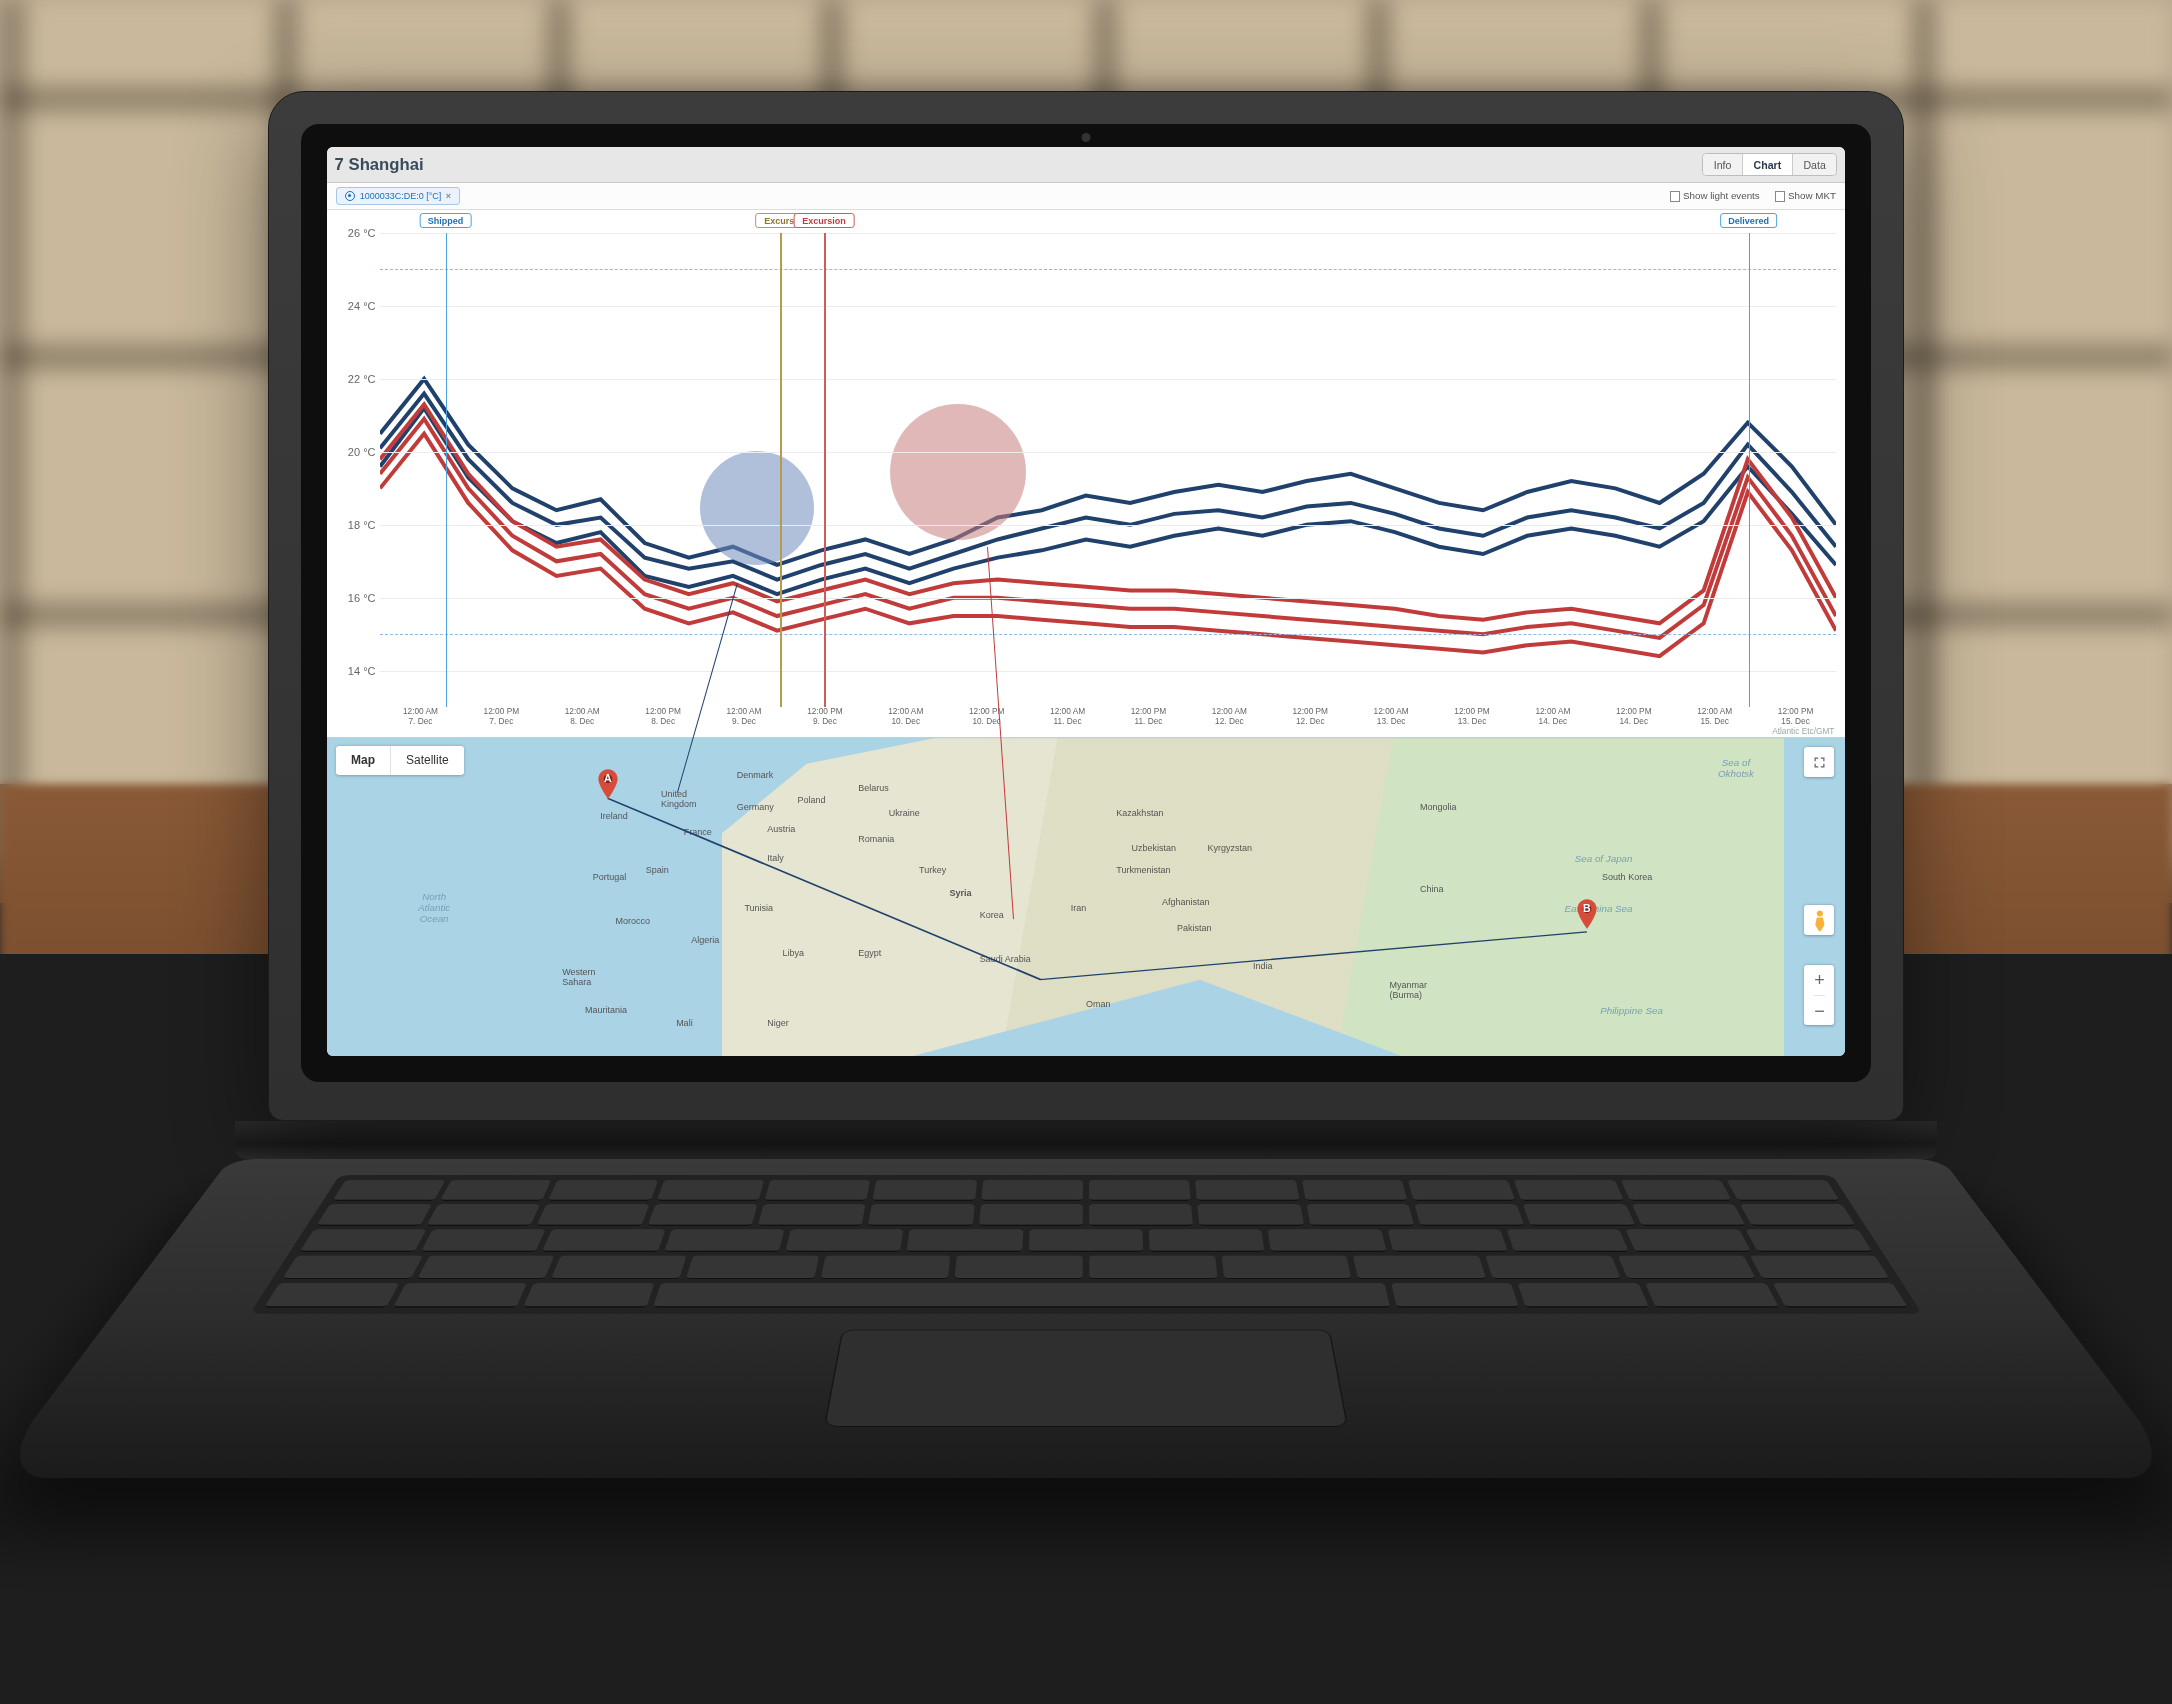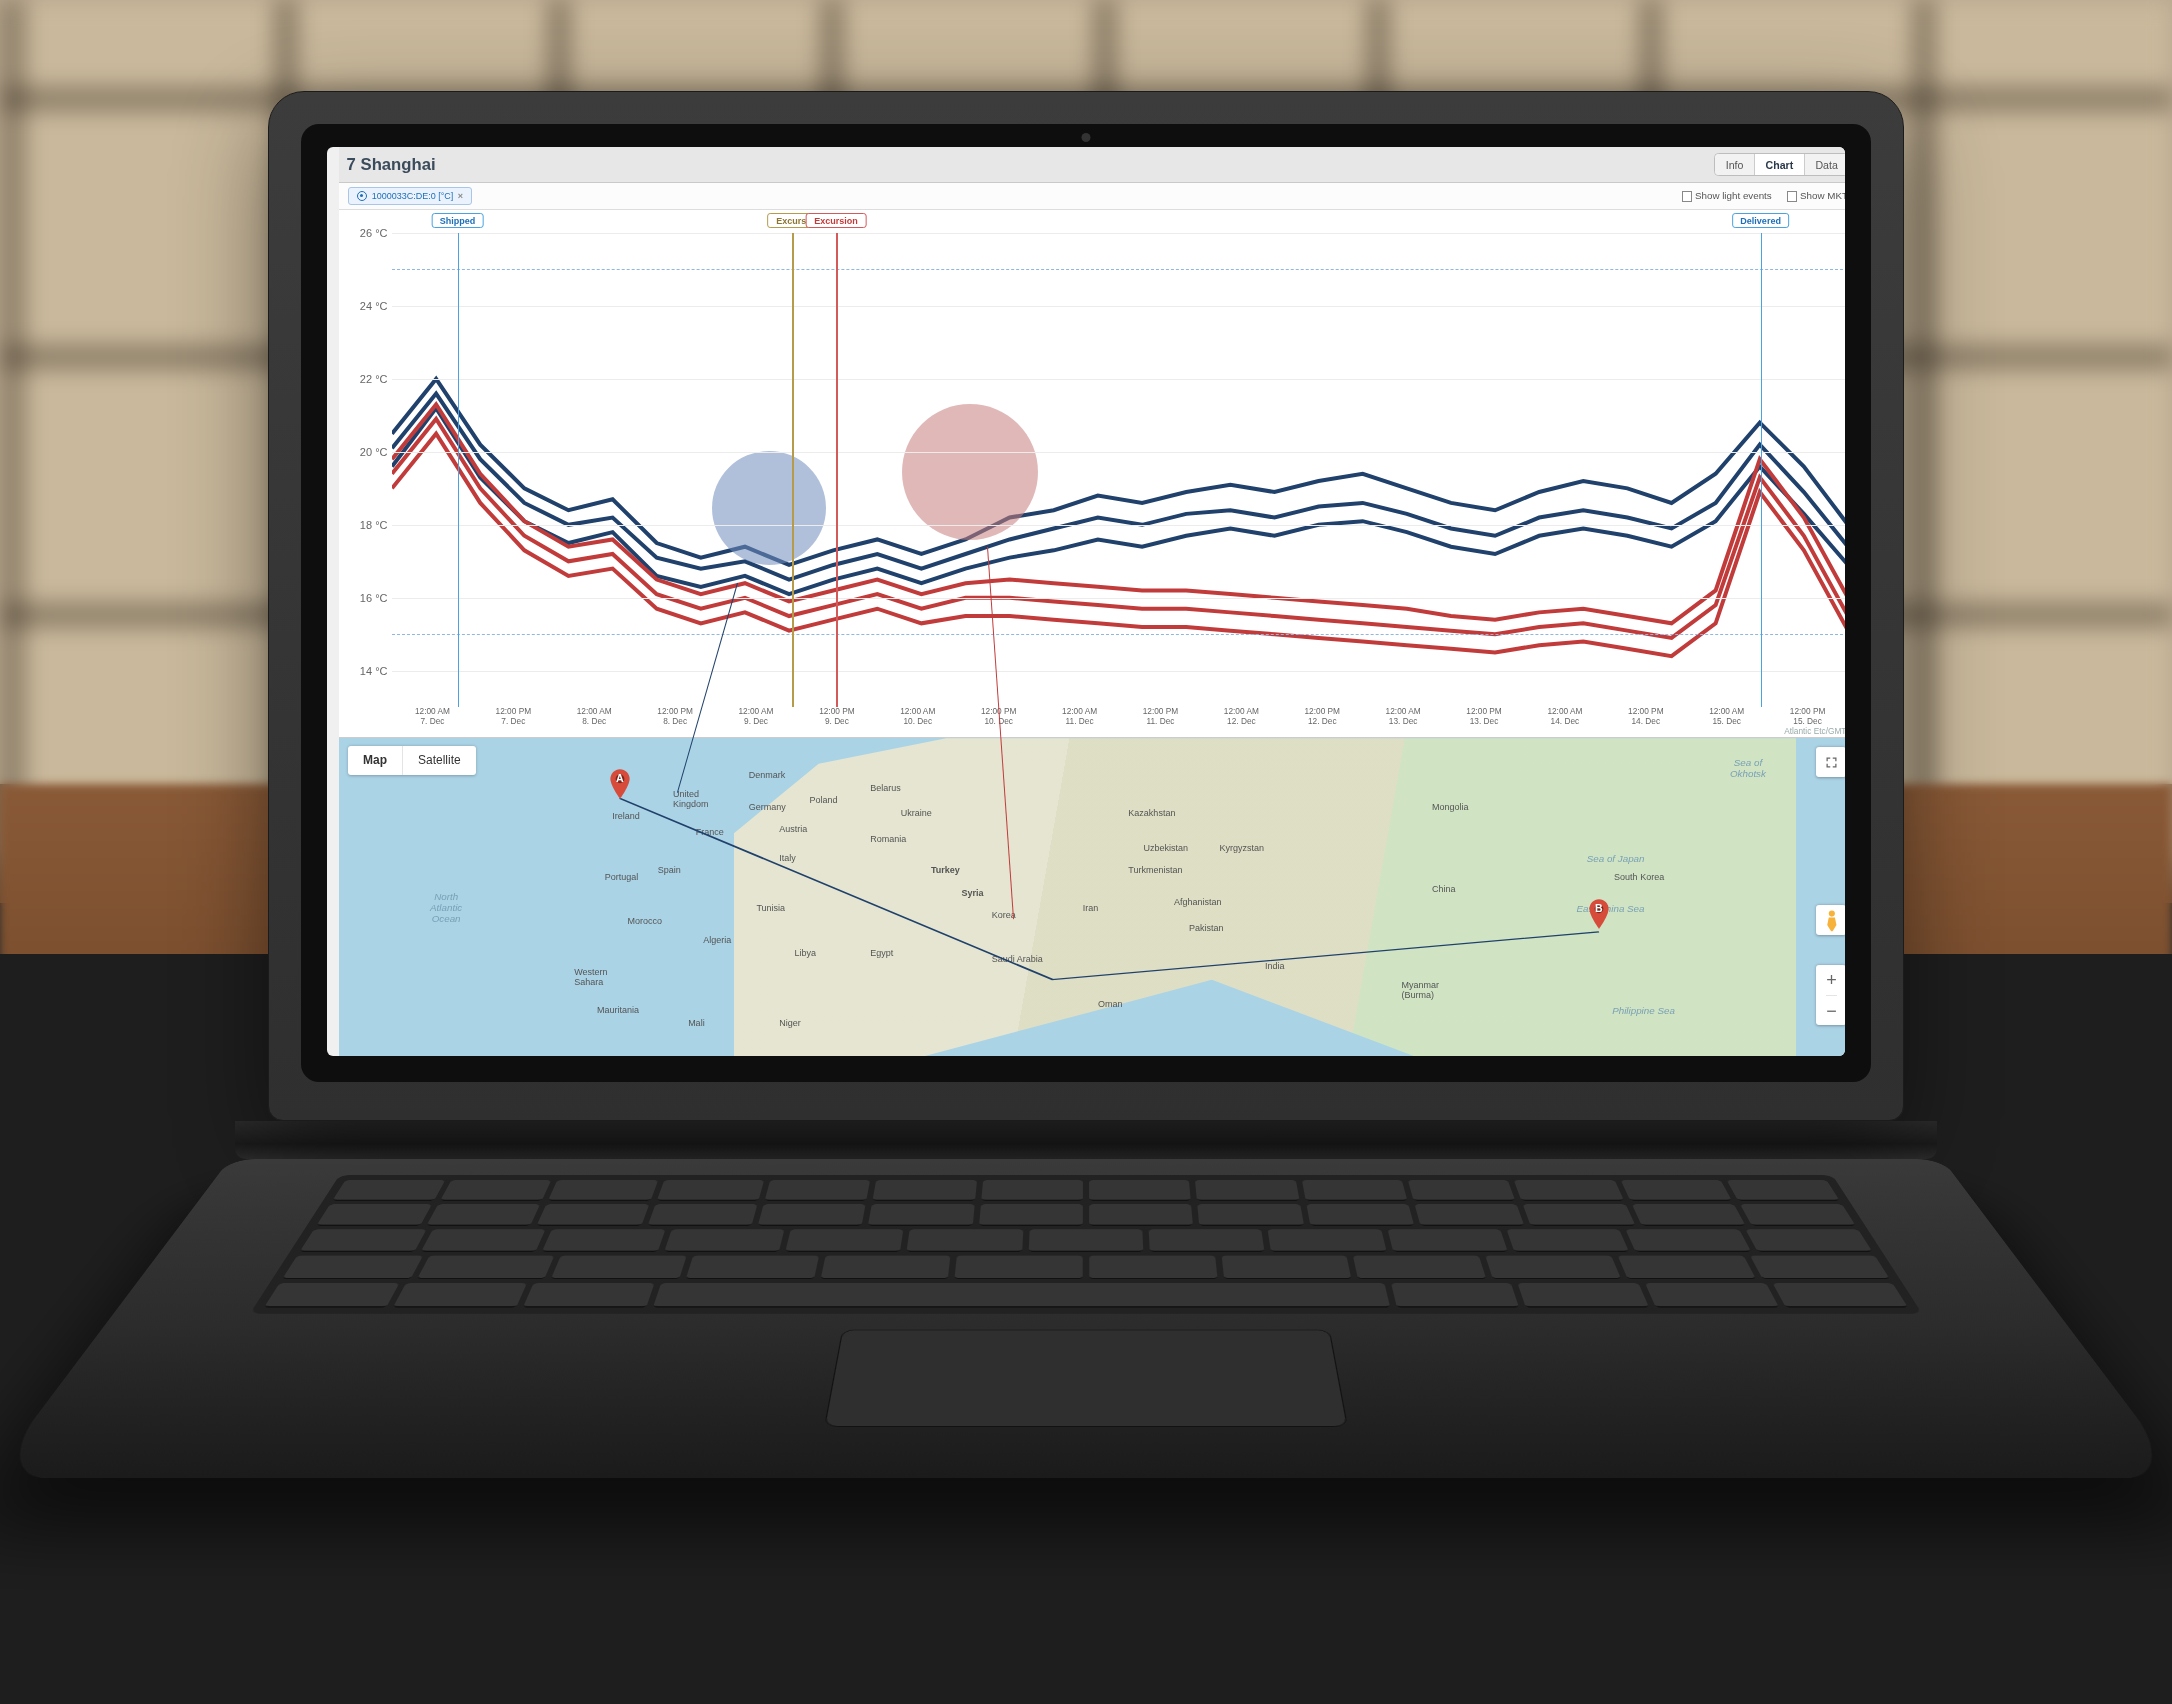--- a/index.html
+++ b/index.html
@@ -97,21 +97,21 @@
   }
   .krow { display:flex; gap:6px; flex:1; }
   .key { flex:1; background:#353535; border-radius:4.5px; border-bottom:2.3px solid #111;}
   .trackpad {
     position:absolute; left:50%; transform:translateX(-50%);
     top:280px; width:424px; height:129px;
     background:#2f2f2f; border-radius:10.6px; border:0.8px solid #111;
   }
 
   
-  .app { width:100%; height:100%; display:flex; flex-direction:column; font-size:10.6px; color:#2a3a4a;margin-left:12px;}
+  .app { width:100%; height:100%; display:flex; flex-direction:column; font-size:10.6px; color:#2a3a4a;}
   .titlebar {
     height:36px; background:#e7e7e7; border-bottom:0.8px solid #c9c9c9;
     display:flex; align-items:center; padding:0 7.6px;
   }
   .title { font-size:16.7px; font-weight:700; color:#3a4b5c; }
   .tabs { margin-left:auto; display:flex; border:0.8px solid #bdbdbd; border-radius:4.5px; overflow:hidden; }
   .tab { padding:4.5px 10.6px; font-size:10.6px; color:#555; background:#f2f2f2; cursor:pointer; border-right:0.8px solid #ccc;}
   .tab:last-child{border-right:none;}
   .tab.active { background:#fff; font-weight:600; color:#2a3a4a; }
 
@@ -346,21 +346,21 @@
                   <div class="country" style="left: 23.5%; top: 28%; white-space: pre-line;">France</div>
                   <div class="country" style="left: 29%; top: 27%; white-space: pre-line;">Austria</div>
                   <div class="country" style="left: 35%; top: 30%; white-space: pre-line;">Romania</div>
                   <div class="country" style="left: 52%; top: 22%; white-space: pre-line;">Kazakhstan</div>
                   <div class="country" style="left: 72%; top: 20%; white-space: pre-line;">Mongolia</div>
                   <div class="country" style="left: 29%; top: 36%; white-space: pre-line;">Italy</div>
                   <div class="country" style="left: 21%; top: 40%; white-space: pre-line;">Spain</div>
                   <div class="country" style="left: 17.5%; top: 42%; white-space: pre-line;">Portugal</div>
                   <div class="country" style="left: 53%; top: 33%; white-space: pre-line;">Uzbekistan</div>
                   <div class="country" style="left: 58%; top: 33%; white-space: pre-line;">Kyrgyzstan</div>
-                  <div class="country" style="left: 39%; top: 40%; white-space: pre-line; font-weight: bold;">Turkey</div>
+                  <div class="country" style="left: 39%; top: 40%; white-space: pre-line;">Turkey</div>
                   <div class="country" style="left: 52%; top: 40%; white-space: pre-line;">Turkmenistan</div>
                   <div class="country" style="left: 41%; top: 47%; white-space: pre-line; font-weight: bold;">Syria</div>
                   <div class="country" style="left: 72%; top: 46%; white-space: pre-line;">China</div>
                   <div class="country" style="left: 84%; top: 42%; white-space: pre-line;">South Korea</div>
                   <div class="country" style="left: 19%; top: 56%; white-space: pre-line;">Morocco</div>
                   <div class="country" style="left: 43%; top: 54%; white-space: pre-line;">Korea</div>
                   <div class="country" style="left: 49%; top: 52%; white-space: pre-line;">Iran</div>
                   <div class="country" style="left: 55%; top: 50%; white-space: pre-line;">Afghanistan</div>
                   <div class="country" style="left: 24%; top: 62%; white-space: pre-line;">Algeria</div>
                   <div class="country" style="left: 27.5%; top: 52%; white-space: pre-line;">Tunisia</div>

